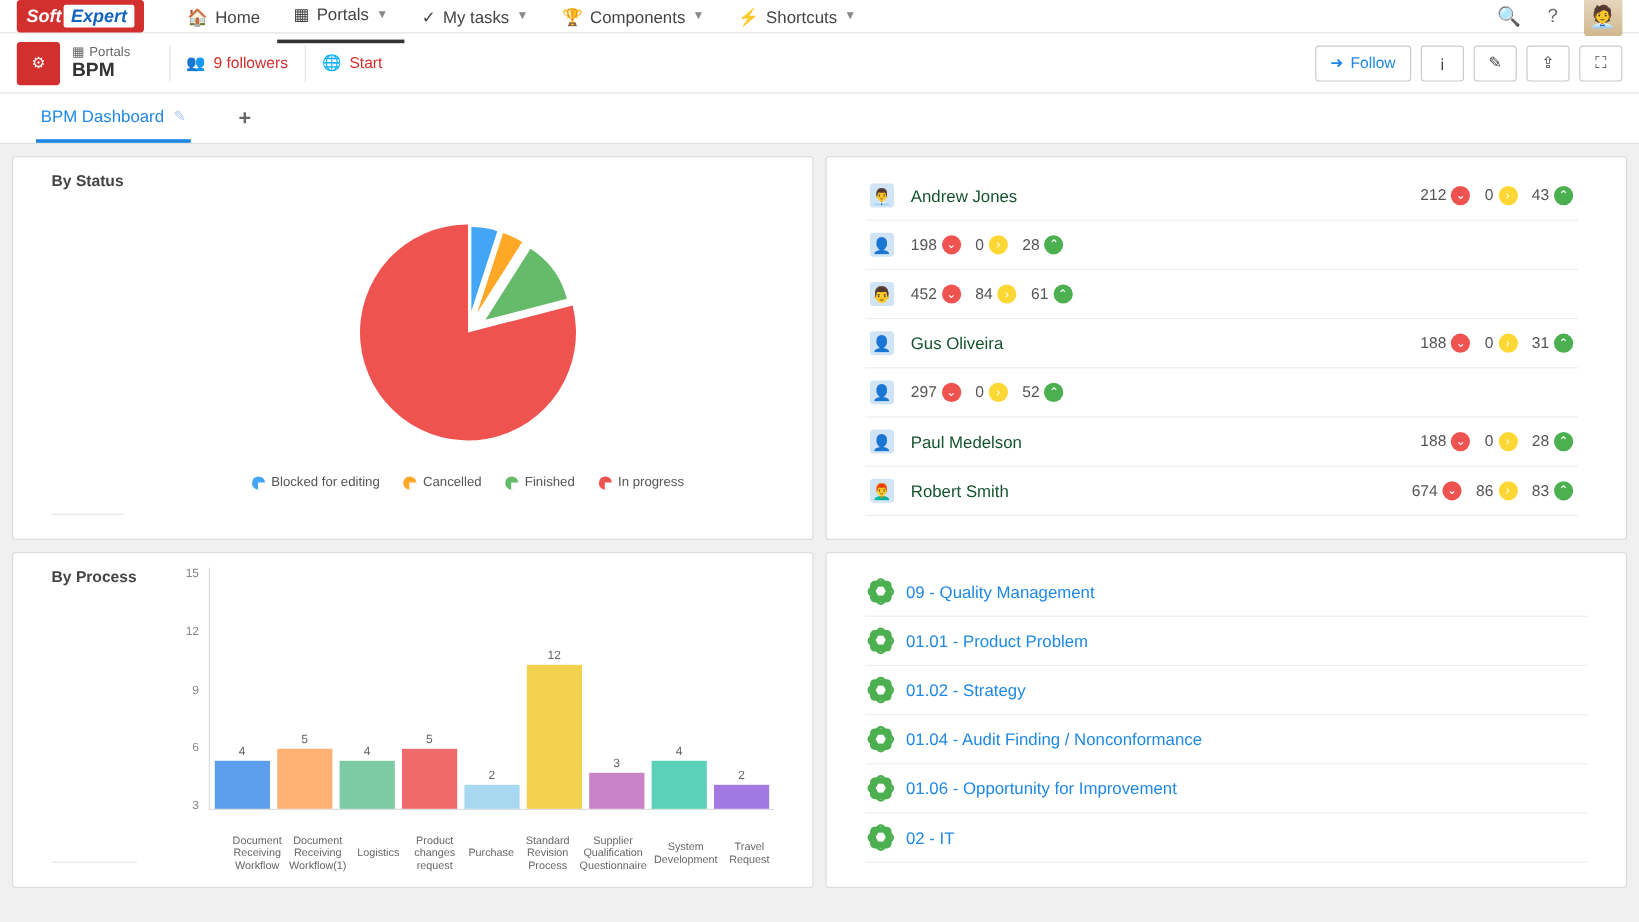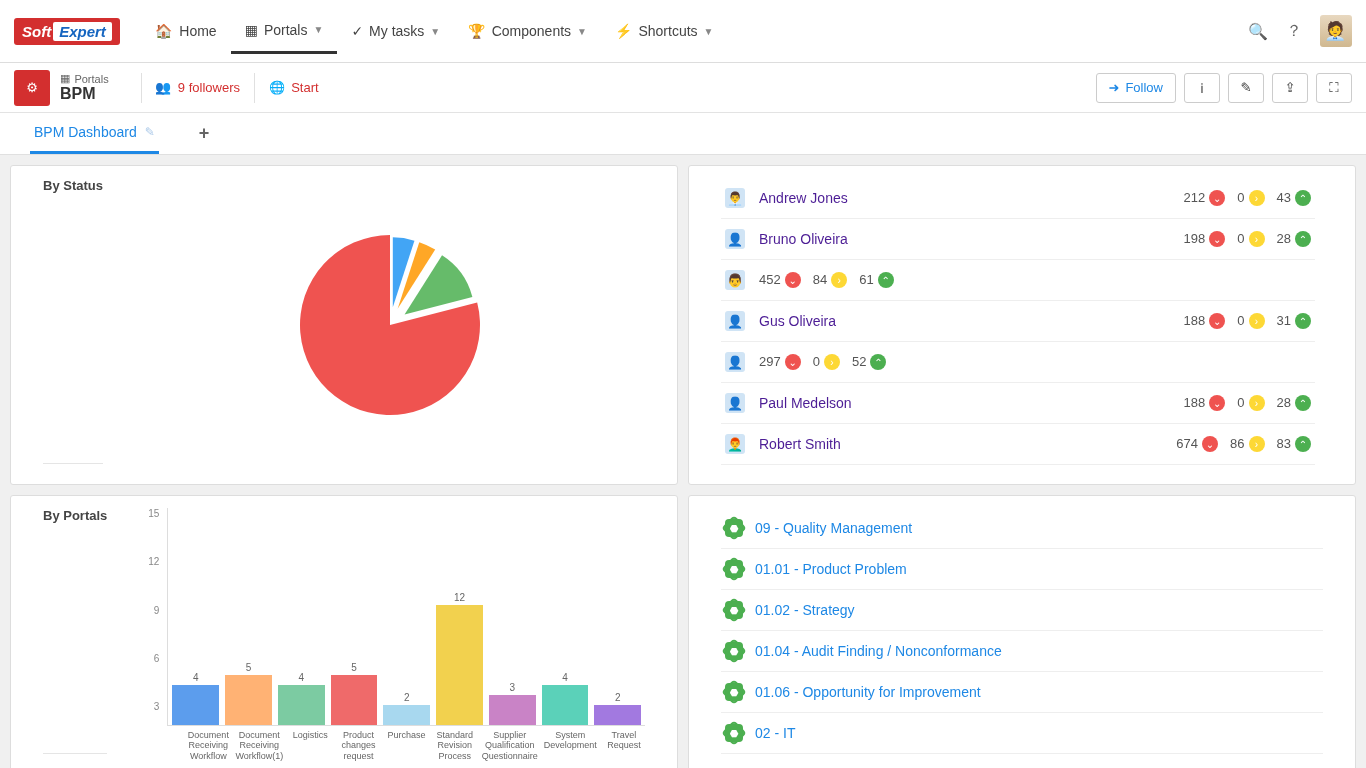--- a/index.html
+++ b/index.html
@@ -1,19 +1,19 @@
 <!DOCTYPE html>
 <html><head>
 <meta charset="utf-8">
 <style>
 * { margin: 0; padding: 0; box-sizing: border-box; font-family: Arial, Helvetica, sans-serif; }
 body { background: #f0f0f0; font-size: 13px; color: #333; width: 1366px; height: 768px; overflow: hidden; }
 
 
-.topnav { background: #fff; height: 63px; display: flex; align-items: center; padding: 0 14px; border-bottom: 1px solid #ddd; }
+.topnav { background: #fff; height: 28px; display: flex; align-items: center; padding: 0 14px; border-bottom: 1px solid #ddd; }
 .logo { background: #d32f2f; color: #fff; font-weight: bold; padding: 4px 8px; border-radius: 3px; display: inline-flex; align-items: center; margin-right: 22px; font-style: italic; font-size: 15px;}
 .logo .soft{color:#fff;}
 .logo .expert{background:#fff;color:#1565c0;padding:1px 6px;margin-left:2px;border-radius:2px;font-style:italic;}
 .nav-item { display: inline-flex; align-items: center; padding: 0 14px; height: 45px; cursor: pointer; color: #444; font-size: 14px; gap:6px;}
 .nav-item.active { border-bottom: 3px solid #333; }
 .nav-caret{font-size:10px;color:#888;}
 .topnav-right { margin-left: auto; display: flex; align-items: center; gap: 18px; }
 .topnav-right .icon{color:#666;cursor:pointer;font-size:16px;}
 .avatar-img{width:32px;height:32px;border-radius:3px;background:linear-gradient(#e8d8c0,#d0b890);display:flex;align-items:center;justify-content:center;font-size:18px;}
 
@@ -48,36 +48,36 @@
 .pie-container{flex:1;display:flex;flex-direction:column;align-items:center;justify-content:center;}
 .pie-legend{display:flex;gap:20px;justify-content:center;margin-top:14px;font-size:11px;color:#555;}
 .leg-item{display:flex;align-items:center;gap:5px;}
 .leg-swatch{width:11px;height:11px;border-radius:50%;position:relative;}
 .leg-swatch::after{content:"";position:absolute;right:0;bottom:0;width:6px;height:6px;background:#fff;border-radius:0 0 50% 0;}
 
 
 .team-list{flex:1;overflow-y:auto;padding-right:8px;}
 .team-row{display:flex;align-items:center;padding:10px 4px;border-bottom:1px solid #eee;}
 .team-avatar{width:20px;height:20px;border-radius:3px;background:#d0e4f5;margin-right:14px;flex-shrink:0;display:flex;align-items:center;justify-content:center;font-size:13px;}
-.team-name{color:#4c1d95;cursor:pointer;flex:1;font-size:14px;}
+.team-name{color:#14532d;cursor:pointer;flex:1;font-size:14px;}
 .team-stats{display:flex;gap:12px;align-items:center;}
 .stat{display:flex;gap:4px;font-size:13px;color:#555;}
 .badge{width:16px;height:16px;border-radius:50%;display:inline-flex;align-items:center;justify-content:center;color:#fff;font-size:10px;}
 .badge.red{background:#ef5350;}
 .badge.yellow{background:#fdd835;}
 .badge.green{background:#4caf50;}
 
 
 .bar-area{flex:1;display:flex;gap:8px;}
 .y-axis{display:flex;flex-direction:column;justify-content:space-between;align-items:flex-end;font-size:10px;color:#888;padding-bottom:50px;width:20px;}
 .bars{flex:1;display:flex;align-items:flex-end;gap:6px;position:relative;border-left:1px solid #ddd;border-bottom:1px solid #ddd;height:160px;padding:0 4px;}
 .bar-wrap{flex:1;display:flex;flex-direction:column;align-items:center;}
 .bar-val{font-size:10px;color:#666;margin-bottom:2px;}
 .bar{width:100%;max-width:50px;}
-.x-labels{display:flex;gap:6px;padding-left:20px;margin-top:4px;}
+.x-labels{display:flex;gap:6px;padding-left:20px;margin-top:20px;align-items:center;}
 .x-lbl{flex:1;font-size:9px;color:#666;text-align:center;line-height:1.2;}
 
 
 .proc-list{flex:1;overflow-y:auto;}
 .proc-row{display:flex;align-items:center;padding:11px 4px;border-bottom:1px solid #eee;gap:12px;}
 .proc-icon{width:18px;height:18px;background:#4caf50;border-radius:4px;display:flex;align-items:center;justify-content:center;color:#fff;font-size:10px;transform:rotate(0deg);position:relative;}
 .proc-icon::before{content:"";position:absolute;inset:0;border:2px solid #4caf50;border-radius:4px;transform:rotate(45deg);}
 .proc-name{color:#1e88e5;cursor:pointer;font-size:14px;}
 
 ::-webkit-scrollbar{width:8px;}
@@ -175,37 +175,54 @@
 
   <div class="card">
     <div class="card-title">By Status</div>
     <div class="pie-container">
       <svg id="pie-svg" width="210" height="210" viewBox="-105 -105 210 210">
           <path d="M 2.8158203707241567 -17.77839013071248 L 2.815820370724161 -87.77839013071248 A 70 70 0 0 1 24.44700997697048 -84.35234627137322 Z" fill="#42a5f5"></path>
           <path d="M 7.664027248171311 -16.28688694438835 L 29.295216854417635 -82.86084308504908 A 70 70 0 0 1 45.17190289670107 -75.38984172952941 Z" fill="#ffa726"></path>
           <path d="M 14.562305898749054 -10.580134541264517 L 52.070181547278814 -69.68308932640558 A 70 70 0 0 1 82.36312717775323 -27.98842664280436 Z" fill="#66bb6a"></path>
           <path d="M 0 0 L 87.1724845015768 -22.38208984483694 A 90 90 0 1 1 -1.6532731788489267e-14 -90 Z" fill="#ef5350"></path>
         </svg>
+      <div class="pie-legend" id="pie-legend">
+          <div class="leg-item">
+            <span class="leg-swatch" style="background:#42a5f5"></span>
+            <span>Blocked for editing</span>
+          </div>
+          <div class="leg-item">
+            <span class="leg-swatch" style="background:#ffa726"></span>
+            <span>Cancelled</span>
+          </div>
+          <div class="leg-item">
+            <span class="leg-swatch" style="background:#66bb6a"></span>
+            <span>Finished</span>
+          </div>
+          <div class="leg-item">
+            <span class="leg-swatch" style="background:#ef5350"></span>
+            <span>In progress</span>
+          </div>
+        </div>
     </div>
   </div>
 
   <div class="card">
     <div class="team-list" id="team-list">
         <div class="team-row">
           <div class="team-avatar">👨‍💼</div>
           <a class="team-name">Andrew Jones</a>
           <div class="team-stats">
             <span class="stat">212 <span class="badge red">⌄</span></span>
             <span class="stat">0 <span class="badge yellow">›</span></span>
             <span class="stat">43 <span class="badge green">⌃</span></span>
           </div>
         </div>
         <div class="team-row">
           <div class="team-avatar">👤</div>
-          <a class="team-name">Bruno Oliveira</a>
           <div class="team-stats">
             <span class="stat">198 <span class="badge red">⌄</span></span>
             <span class="stat">0 <span class="badge yellow">›</span></span>
             <span class="stat">28 <span class="badge green">⌃</span></span>
           </div>
         </div>
         <div class="team-row">
           <div class="team-avatar">👨</div>
           <div class="team-stats">
             <span class="stat">452 <span class="badge red">⌄</span></span>
@@ -245,21 +262,21 @@
           <div class="team-stats">
             <span class="stat">674 <span class="badge red">⌄</span></span>
             <span class="stat">86 <span class="badge yellow">›</span></span>
             <span class="stat">83 <span class="badge green">⌃</span></span>
           </div>
         </div>
       </div>
   </div>
 
   <div class="card">
-    <div class="card-title">By Portals</div>
+    <div class="card-title">By Process</div>
     <div class="bar-area">
       <div class="y-axis" id="y-axis">
           <span>15</span>
           <span>12</span>
           <span>9</span>
           <span>6</span>
           <span>3</span>
         </div>
       <div style="flex:1;display:flex;flex-direction:column;">
         <div class="bars" id="bars">

